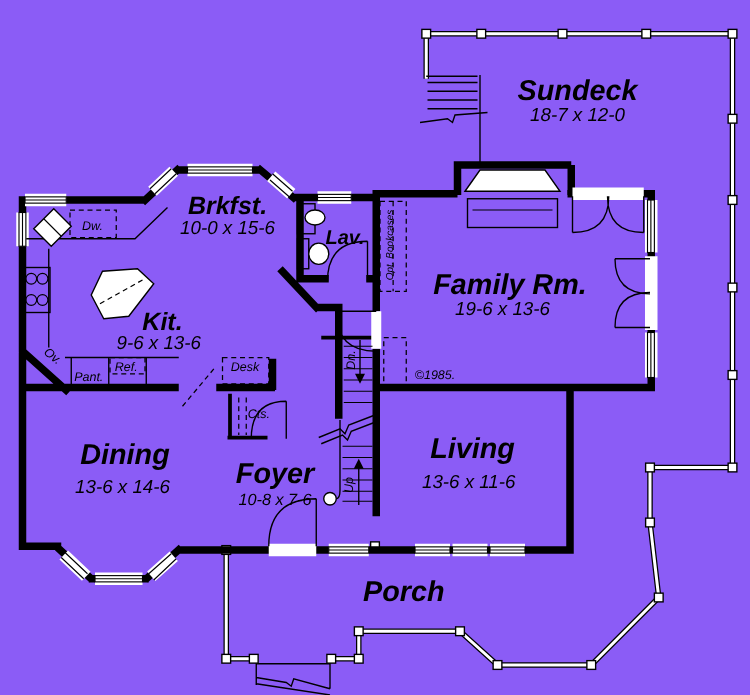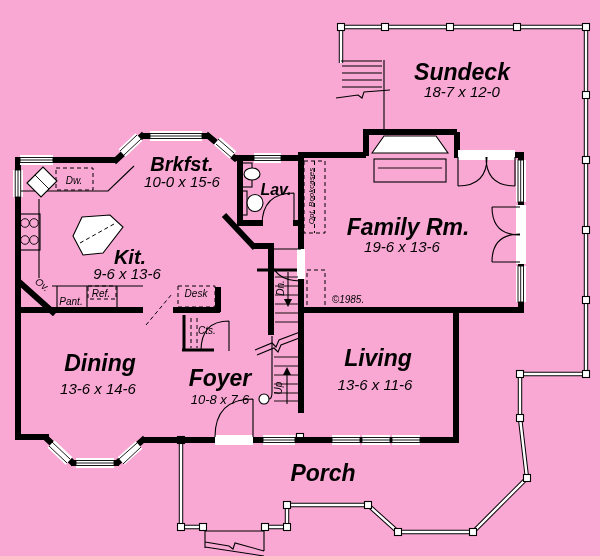--- a/index.html
+++ b/index.html
@@ -1,16 +1,16 @@
 <!DOCTYPE html>
 <html><head>
 <meta charset="utf-8">
 <style>
   html,body{margin:0;padding:0;background:#fff;}
-  .page{width:600px;height:556px;background:#f9a8d4;position:relative;overflow:hidden;}
+  .page{width:600px;height:556px;background:#8b5cf6;position:relative;overflow:hidden;}
   svg{display:block;}
   
   .w6{stroke:#000;stroke-width:6;fill:none;}
   .w3{stroke:#000;stroke-width:3;fill:none;}
   .thin{stroke:#000;stroke-width:1.1;fill:none;}
   .thin8{stroke:#000;stroke-width:0.9;fill:none;}
   .dash{stroke:#000;stroke-width:1;fill:none;stroke-dasharray:4 3;}
   .gap{fill:#ffffff;stroke:none;}
   .wgap{stroke:#ffffff;stroke-width:10;fill:none;}
   .frame{fill:#ffffff;stroke:#000;stroke-width:0.9;}

